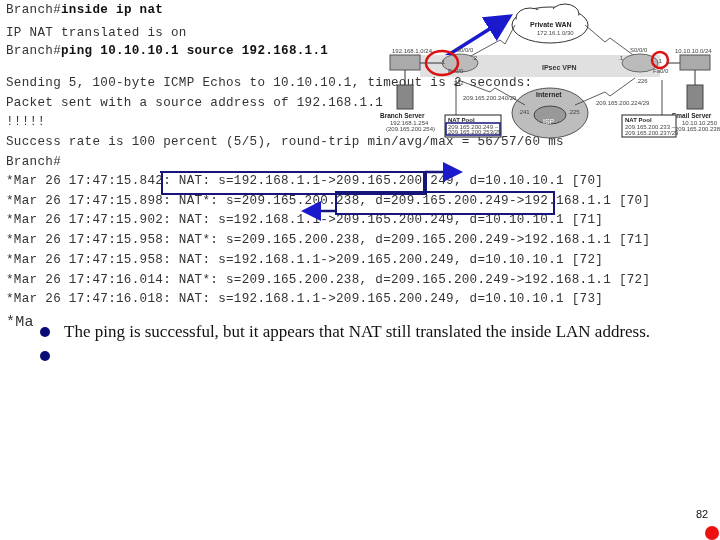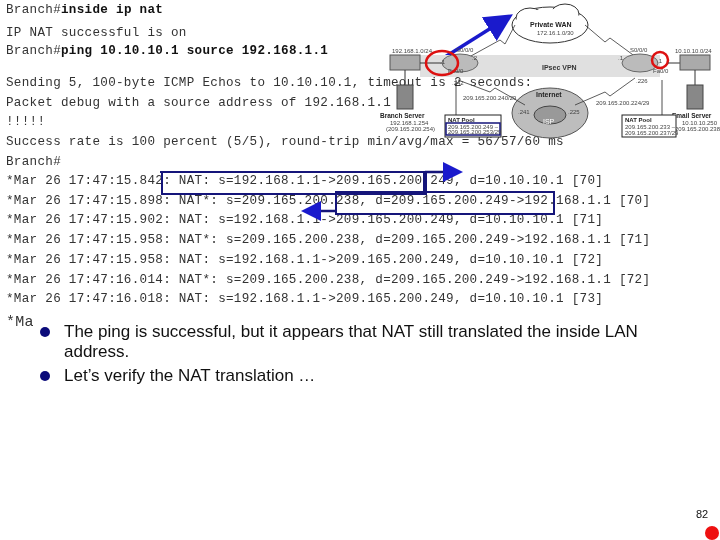--- a/index.html
+++ b/index.html
@@ -1,36 +1,36 @@
 <!DOCTYPE html>
 <html><head>
 <meta charset="utf-8">
 <style>
   html, body { margin:0; padding:0; }
   body { width:720px; height:540px; background:#ffffff; position:relative; overflow:hidden; font-family:"Liberation Sans", sans-serif; }
   .term { position:absolute; left:6px; font-family:"Liberation Mono", "DejaVu Sans Mono", monospace; font-size:12.6px; color:#333; white-space:pre; letter-spacing:0.3px; }
   .term b { color:#111; font-weight:bold; }
   .diagram { position:absolute; left:360px; top:0; width:360px; height:150px; }
-  .bullets { position:absolute; left:38px; top:322px; width:640px; font-size:17px; color:#111; }
+  .bullets { position:absolute; left:38px; top:322px; width:640px; font-size:17px; color:#111;font-family:Liberation Serif, serif; }
   .bullet { position:relative; padding-left:26px; line-height:20px; margin-bottom:4px; }
   .bullet .dot { position:absolute; left:2px; top:5px; width:10px; height:10px; border-radius:50%; background:#0b0b7a; }
   .page-num { position:absolute; left:696px; top:508px; font-size:11px; color:#111; }
   .red-dot { position:absolute; left:705px; top:526px; width:14px; height:14px; border-radius:50%; background:#ee1111; }
   .box { position:absolute; border:2px solid #15157a; }
   .small { font-size:6px; fill:#444; font-family:"Liberation Sans", sans-serif; }
 </style>
 </head>
 <body>
 
 <div>
   <div class="term" style="top:3px"><span>Branch#</span><b>inside ip nat</b></div>
-  <div class="term" style="top:26px">IP NAT successful is on</div>
+  <div class="term" style="top:26px">IP NAT translated is on</div>
   <div class="term" style="top:44px"><span>Branch#</span><b>ping 10.10.10.1 source 192.168.1.1</b></div>
   <div class="term" style="top:76px">Sending 5, 100-byte ICMP Echos to 10.10.10.1, timeout is 2 seconds:</div>
-  <div class="term" style="top:96px">Packet debug with a source address of 192.168.1.1</div>
+  <div class="term" style="top:96px">Packet sent with a source address of 192.168.1.1</div>
   <div class="term" style="top:115px">!!!!!</div>
   <div class="term" style="top:135px">Success rate is 100 percent (5/5), round-trip min/avg/max = 56/57/60 ms</div>
   <div class="term" style="top:155px">Branch#</div>
   <div class="term" style="top:174px">*Mar 26 17:47:15.842: NAT: s=192.168.1.1-&gt;209.165.200.249, d=10.10.10.1 [70]</div>
   <div class="term" style="top:194px">*Mar 26 17:47:15.898: NAT*: s=209.165.200.238, d=209.165.200.249-&gt;192.168.1.1 [70]</div>
   <div class="term" style="top:213px">*Mar 26 17:47:15.902: NAT: s=192.168.1.1-&gt;209.165.200.249, d=10.10.10.1 [71]</div>
   <div class="term" style="top:233px">*Mar 26 17:47:15.958: NAT*: s=209.165.200.238, d=209.165.200.249-&gt;192.168.1.1 [71]</div>
   <div class="term" style="top:253px">*Mar 26 17:47:15.958: NAT: s=192.168.1.1-&gt;209.165.200.249, d=10.10.10.1 [72]</div>
   <div class="term" style="top:273px">*Mar 26 17:47:16.014: NAT*: s=209.165.200.238, d=209.165.200.249-&gt;192.168.1.1 [72]</div>
   <div class="term" style="top:292px">*Mar 26 17:47:16.018: NAT: s=192.168.1.1-&gt;209.165.200.249, d=10.10.10.1 [73]</div>
@@ -128,18 +128,17 @@
   <text x="265" y="135" class="small">209.165.200.237/29</text>
 </svg>
 
 <div class="bullets">
   <div class="bullet">
     <span class="dot"></span>
     <span>The ping is successful, but it appears that NAT still translated the inside LAN address.</span>
   </div>
   <div class="bullet">
     <span class="dot"></span>
-    <span>Let’s verify the NAT translation …</span>
   </div>
 </div>
 
 <div class="page-num">82</div>
 <div class="red-dot"></div>
 
 </body></html>

